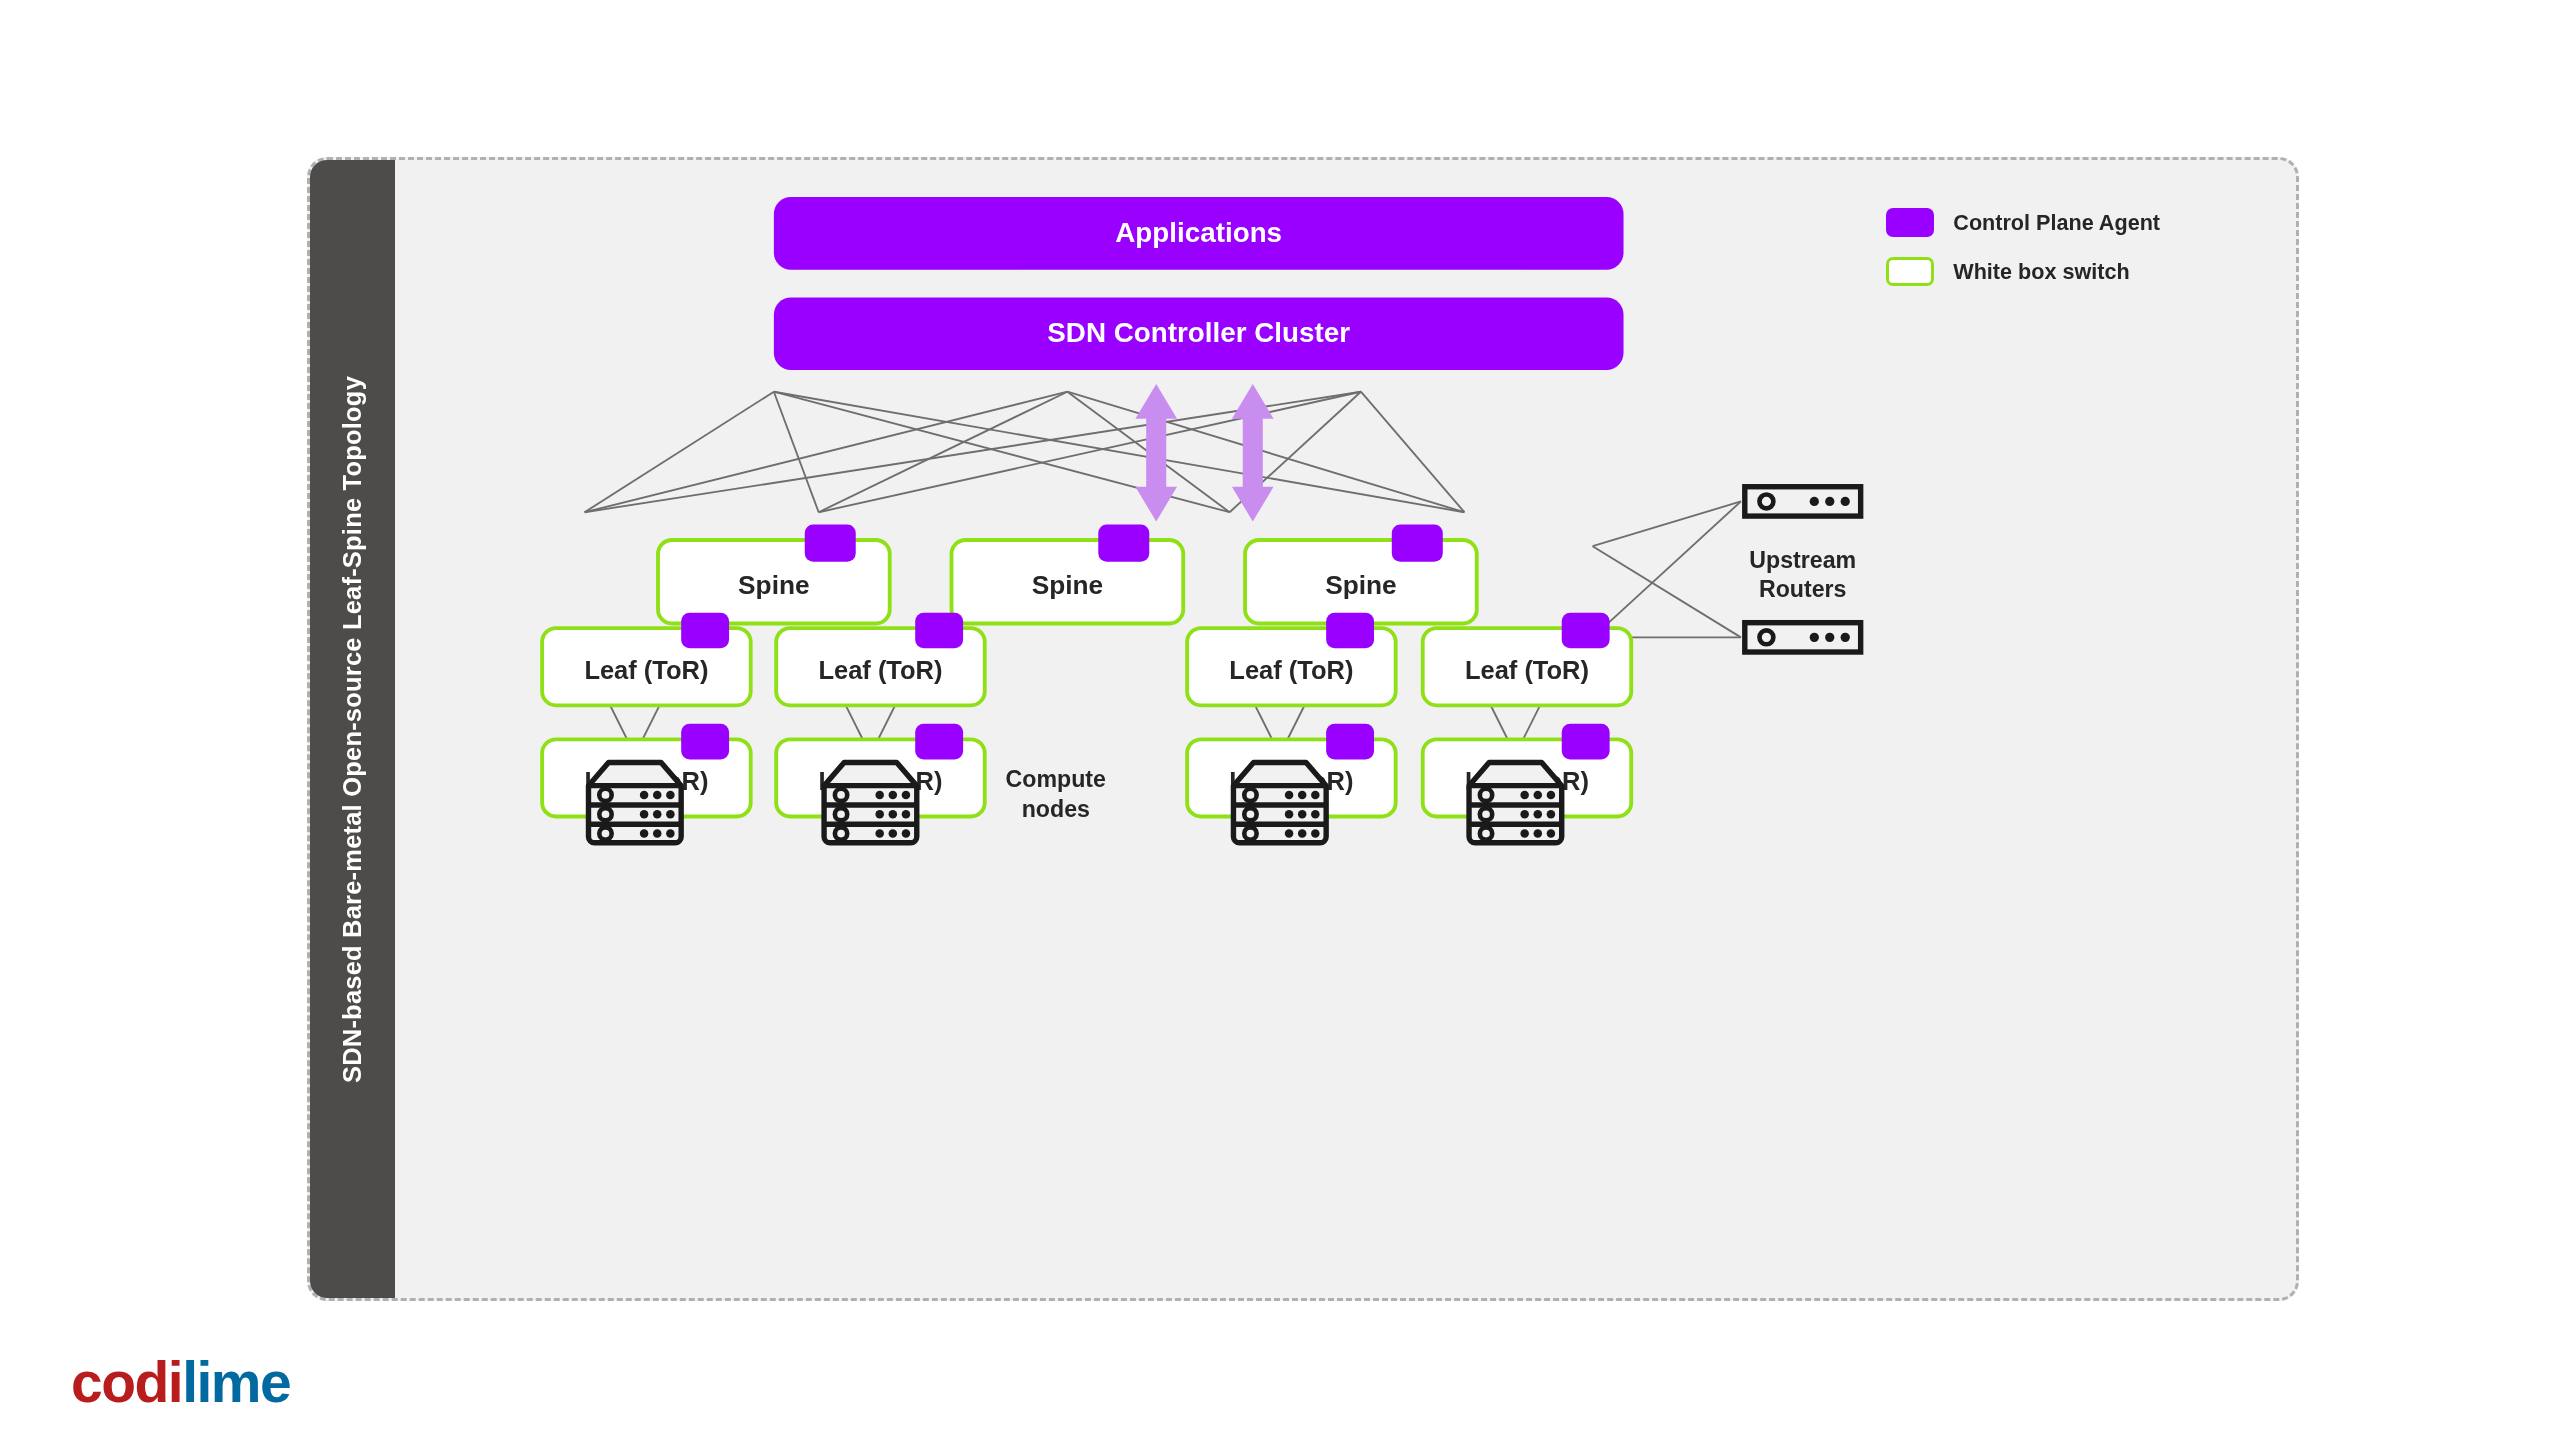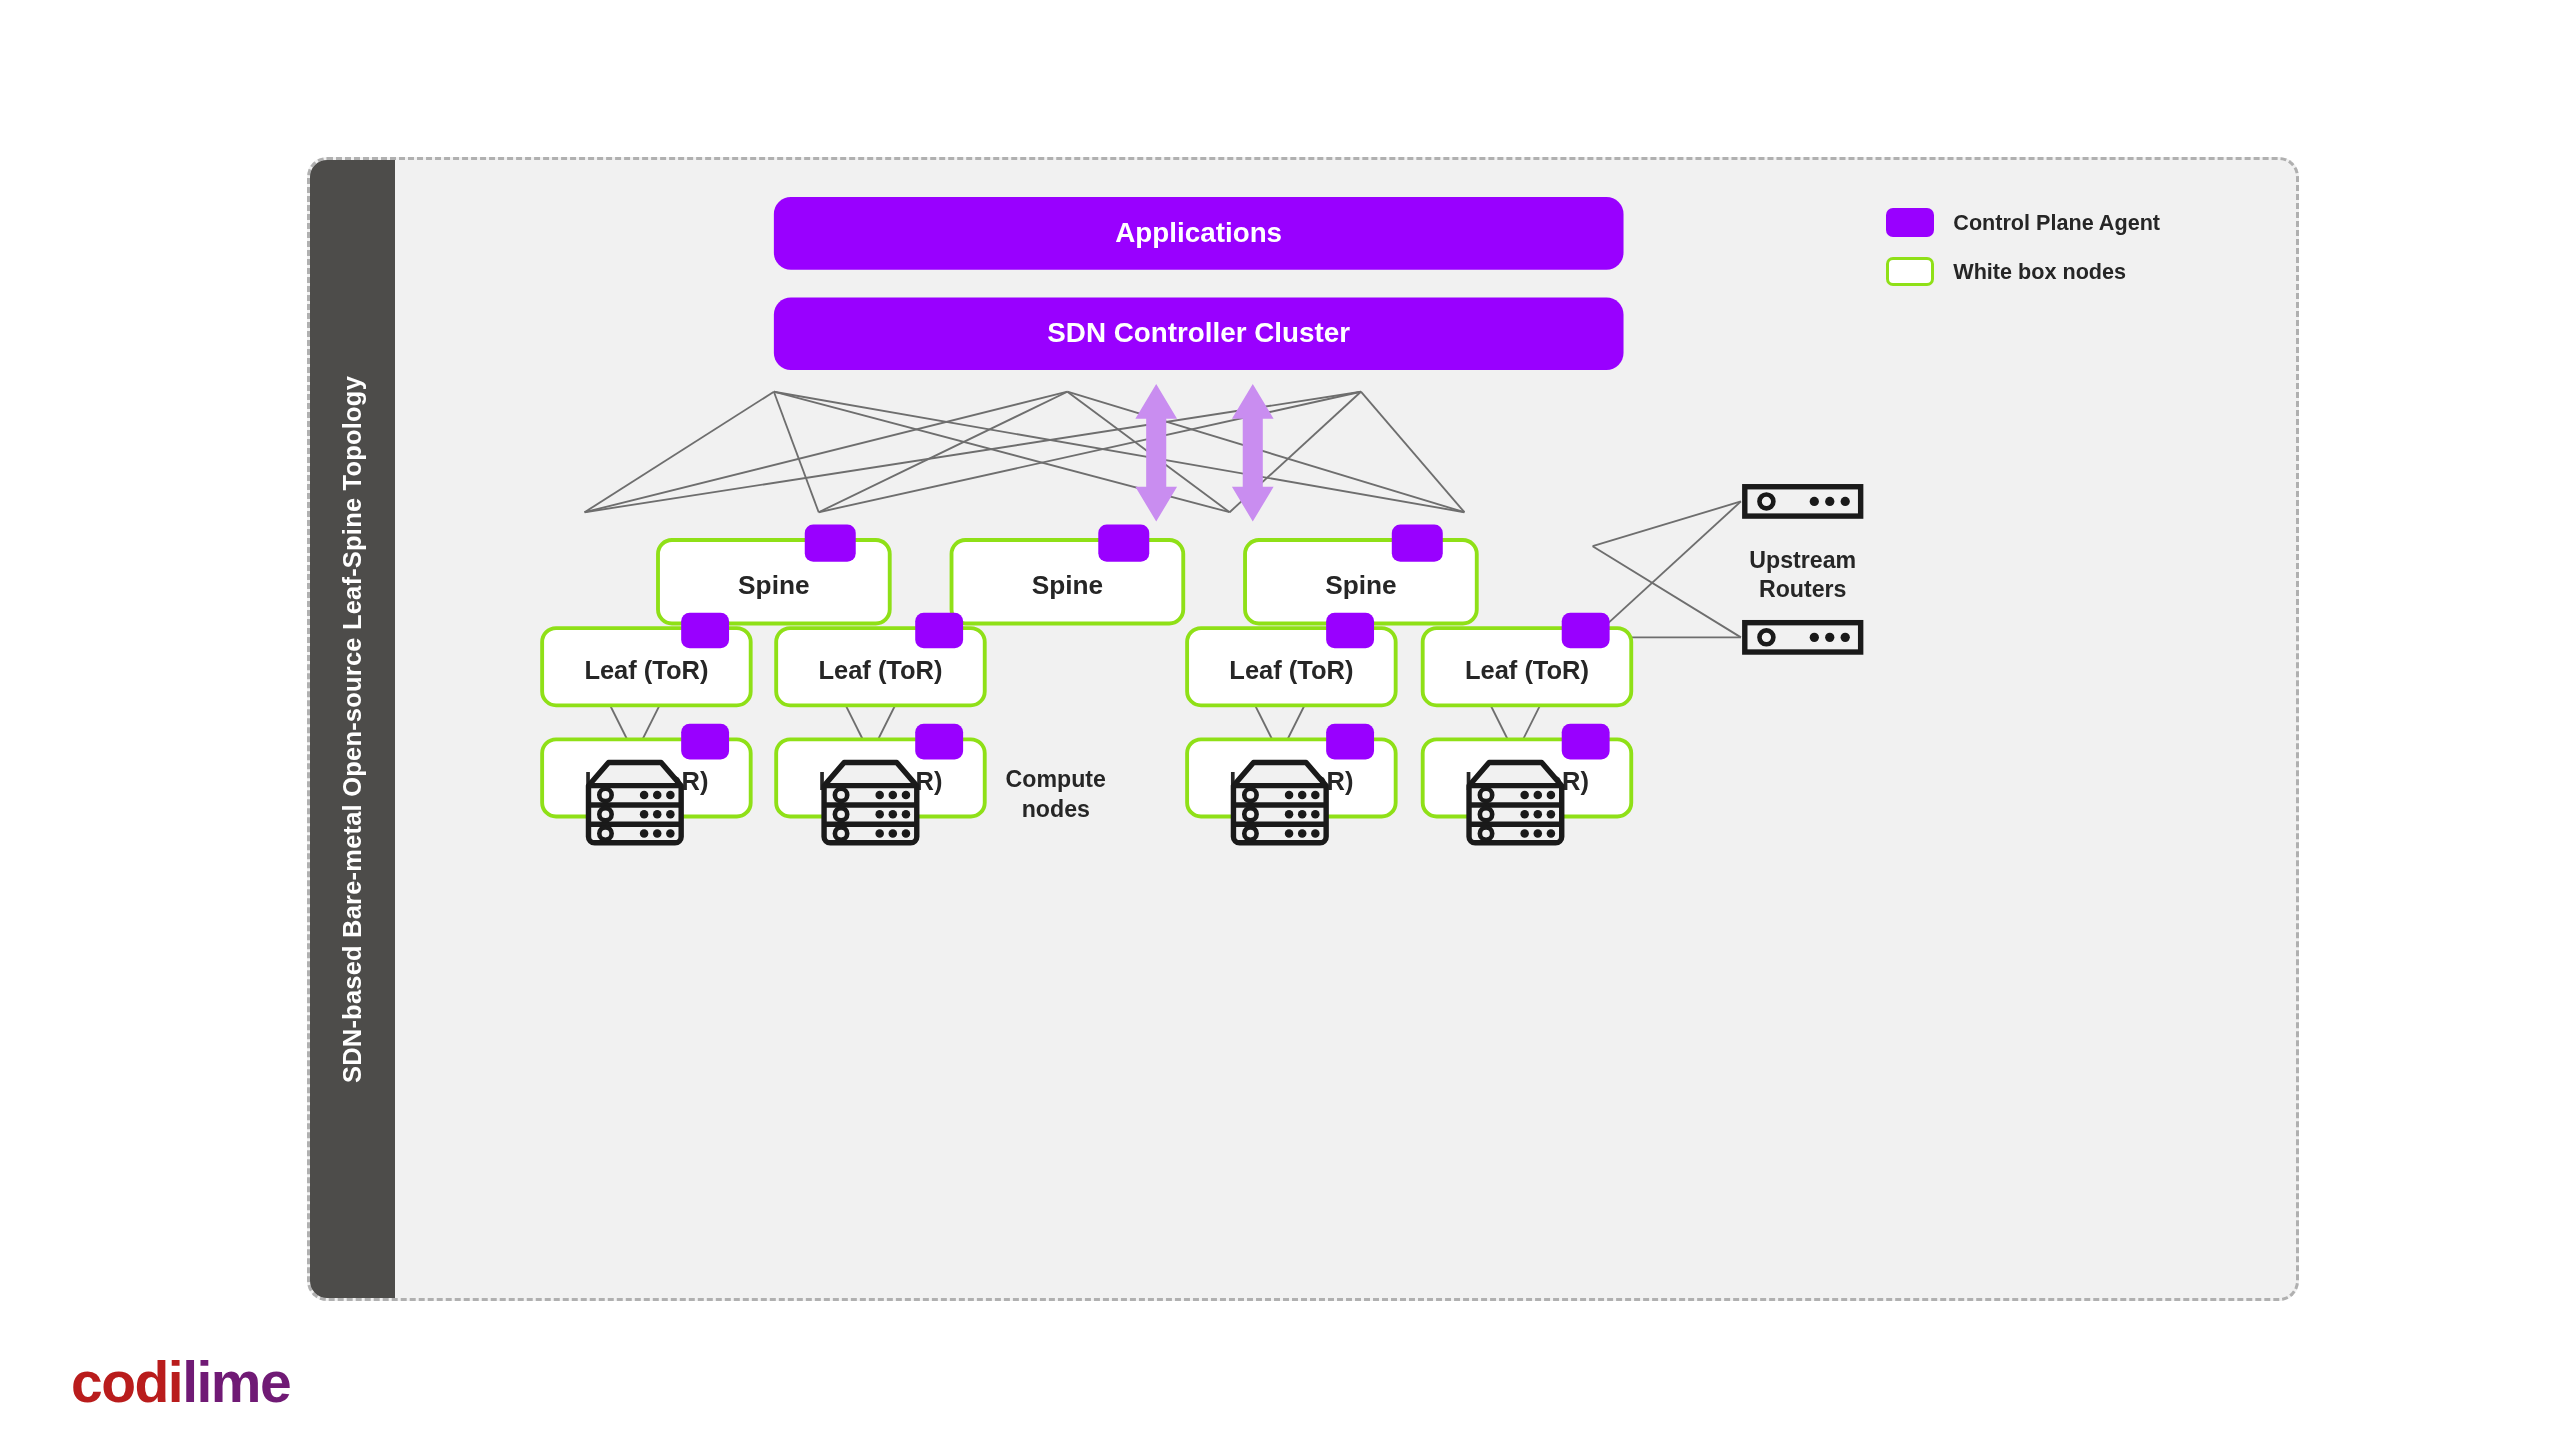--- a/index.html
+++ b/index.html
@@ -113,39 +113,39 @@
   #brand-logo {
     position: absolute;
     left: 71px;
     top: 1354px;
     font-size: 57px;
     font-weight: bold;
     letter-spacing: -1.5px;
     line-height: 1;
   }
   #brand-logo .codi { color: #b91c1c; }
-  #brand-logo .lime { color: #701a75; }
+  #brand-logo .lime { color: #0369a1; }
 </style>
 </head>
 <body>
 
 <div id="diagram-panel">
 
   <div id="title-sidebar">
     <span class="vtext">SDN-based Bare-metal Open-source Leaf-Spine Topology</span>
   </div>
 
   <div id="legend">
     <div class="legend-row">
       <span class="legend-swatch agent"></span>
       <span class="legend-label">Control Plane Agent</span>
     </div>
     <div class="legend-row">
       <span class="legend-swatch switch"></span>
-      <span class="legend-label">White box nodes</span>
+      <span class="legend-label">White box switch</span>
     </div>
   </div>
 
   <svg id="topology-svg" viewBox="0 0 2464 1472">
     <defs>
 
       <symbol id="sym-server" viewBox="0 0 140 124">
         <path d="M10 40 L36 10 L104 10 L130 40 L130 106 A8 8 0 0 1 122 114 L18 114 A8 8 0 0 1 10 106 Z" fill="#f1f1f1" stroke="#1a1a1a" stroke-width="7" stroke-linejoin="round"></path>
         <line x1="10" y1="40" x2="130" y2="40" stroke="#1a1a1a" stroke-width="7"></line>
         <line x1="10" y1="65" x2="130" y2="65" stroke="#1a1a1a" stroke-width="7"></line>

